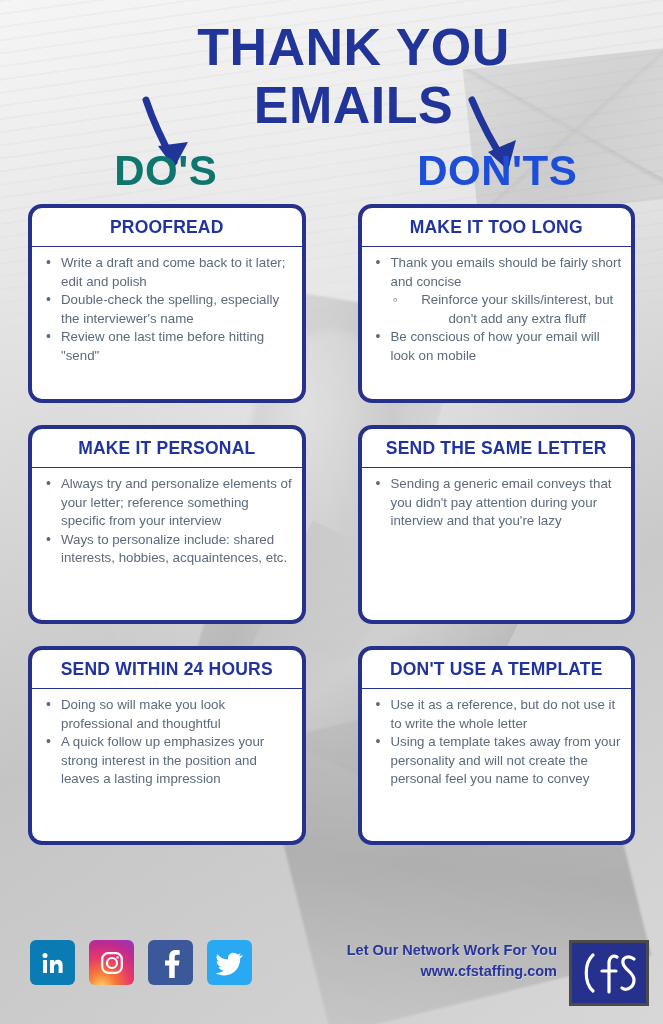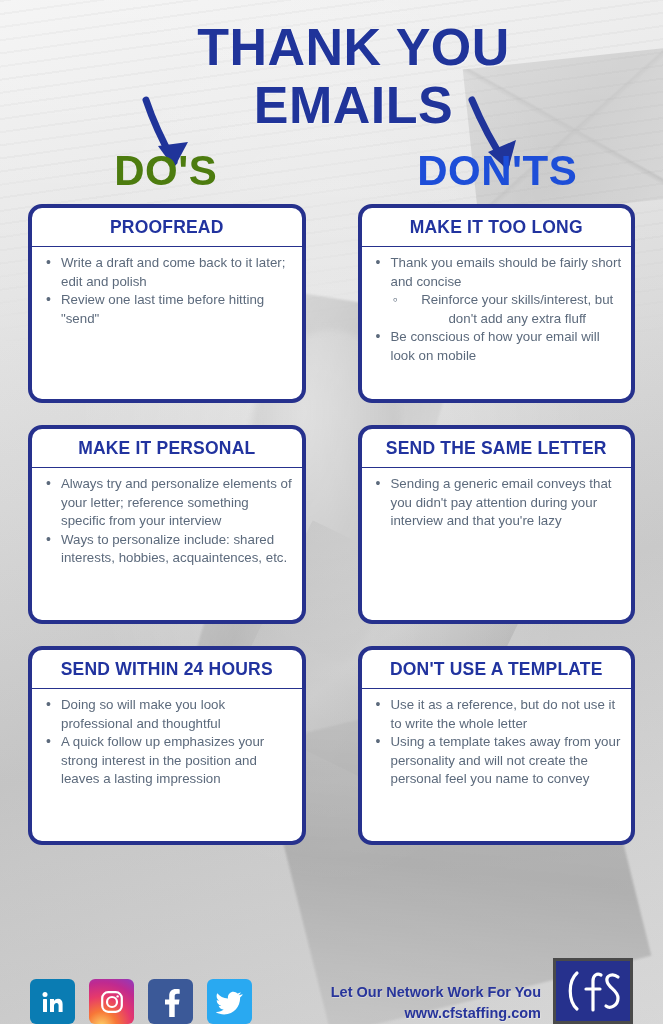--- a/index.html
+++ b/index.html
@@ -105,21 +105,21 @@
     margin-top: 14px;
   }
   .choice {
     flex: 1 1 50%;
     text-align: center;
     font-weight: 700;
     font-size: 42px;
     line-height: 46px;
     letter-spacing: 0.5px;
   }
-  .choice-dos   { color: #4d7c0f; }
+  .choice-dos   { color: #0f766e; }
   .choice-donts { color: #1d4ed8; }
 
   
   .columns {
     position: relative;
     display: flex;
     gap: 52px;
     padding: 10px 28px 0 28px;
   }
   .column { flex: 1 1 0; display: flex; flex-direction: column; gap: 22px; }
@@ -176,24 +176,24 @@
   }
 
   
   .card.h1 .card-body { min-height: 152px; }
   .card.h2 .card-body { min-height: 152px; }
   .card.h3 .card-body { min-height: 152px; }
 
   
   .footer {
     position: absolute;
-    left: 0; right: 16px; bottom: 0;
+    left: 0; right: 0; bottom: 0;
     height: 84px;
     display: flex;
-    align-items: flex-end;
+    align-items: flex-start;
     padding: 0 8px 0 30px;
   }
   .socials { display: flex; gap: 14px; align-items: center; }
   .social {
     width: 45px; height: 45px;
     border-radius: 6px;
     display: flex; align-items: center; justify-content: center;
     color: #fff;
   }
   .social svg { display: block; }
@@ -263,20 +263,21 @@
 
   <div class="columns">
 
     <div class="column">
 
       <div class="card h1">
         <div class="card-header">PROOFREAD</div>
         <div class="card-body">
           <ul class="bullets">
             <li>Write a draft and come back to it later; edit and polish</li>
+            <li>Double-check the spelling, especially the interviewer's name</li>
             <li>Review one last time before hitting "send"</li>
           </ul>
         </div>
       </div>
 
       <div class="card h2">
         <div class="card-header">MAKE IT PERSONAL</div>
         <div class="card-body">
           <ul class="bullets">
             <li>Always try and personalize elements of your letter; reference something specific from your interview</li>

